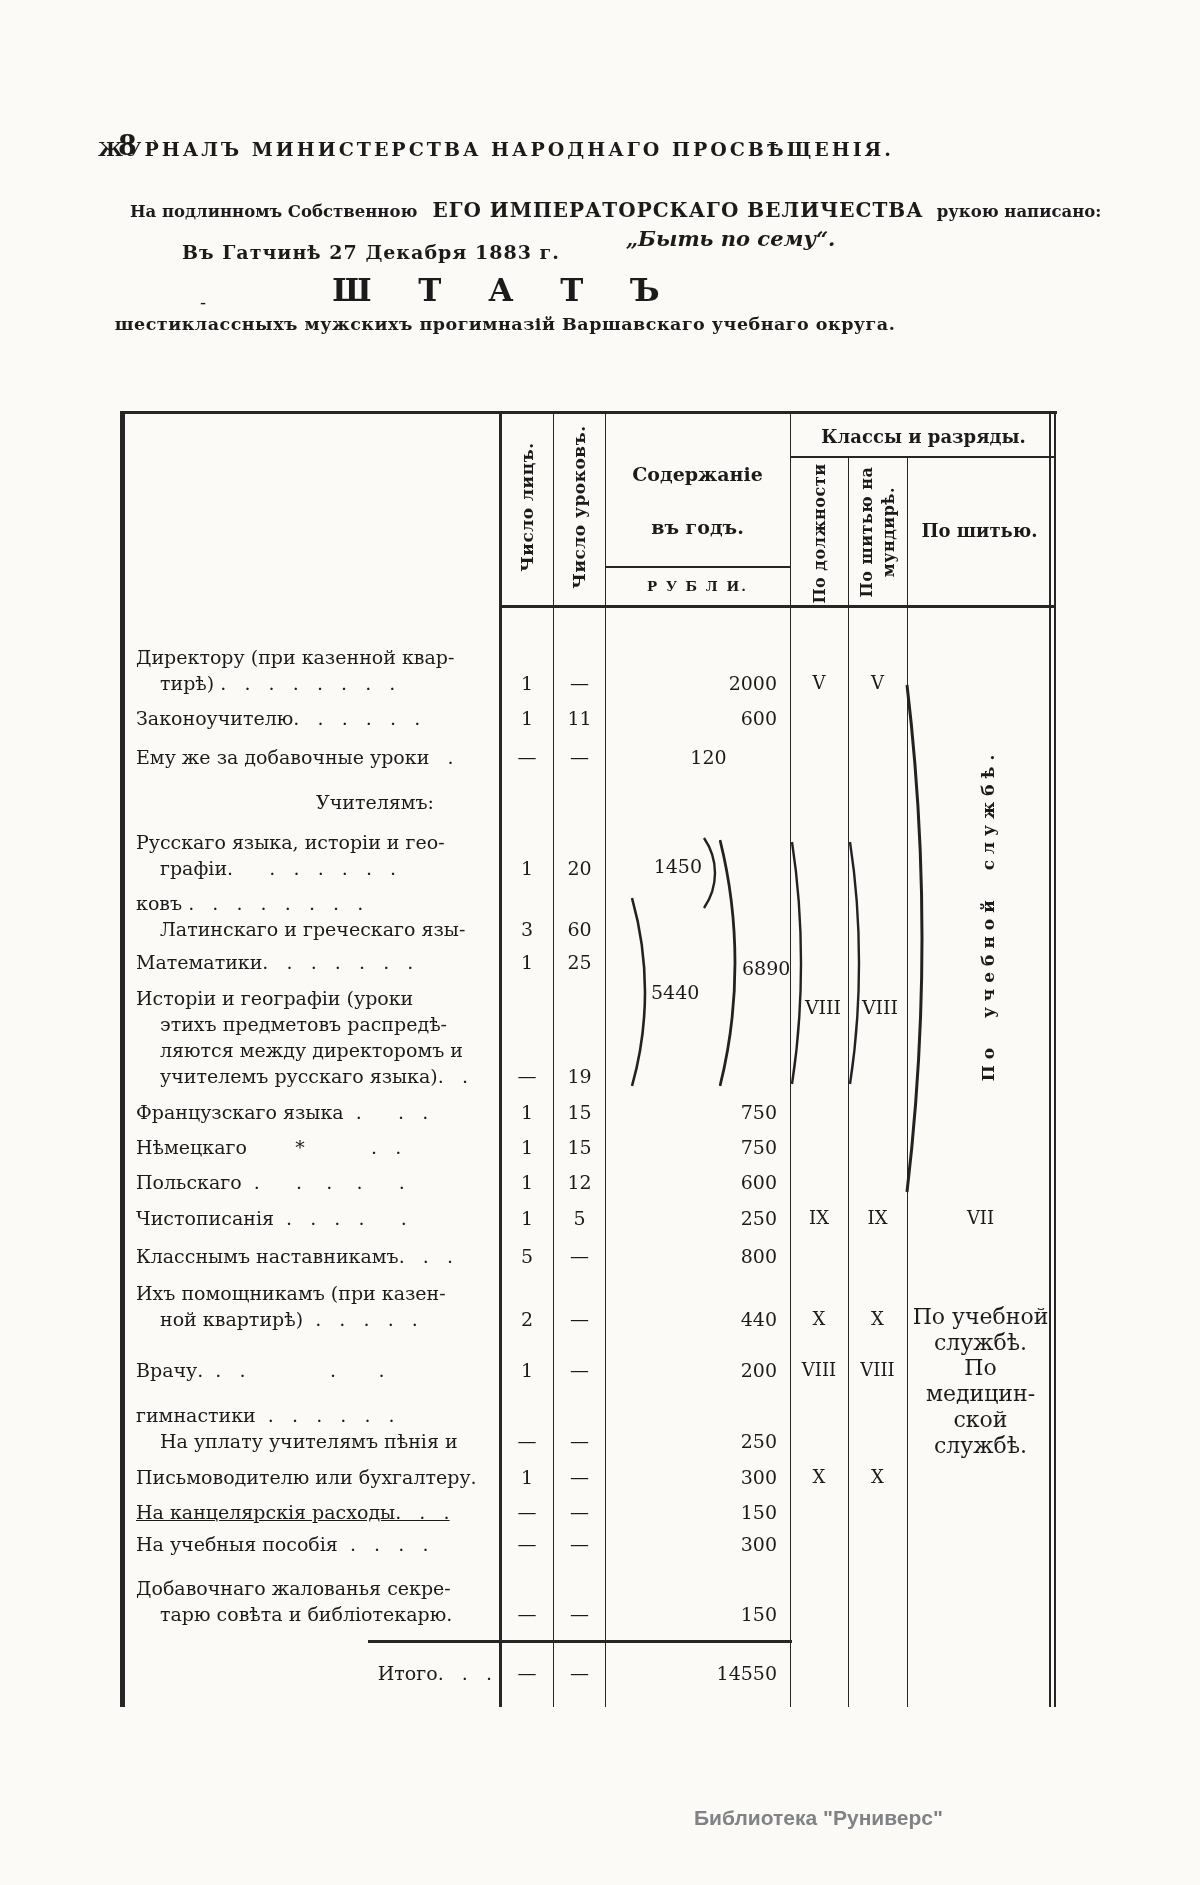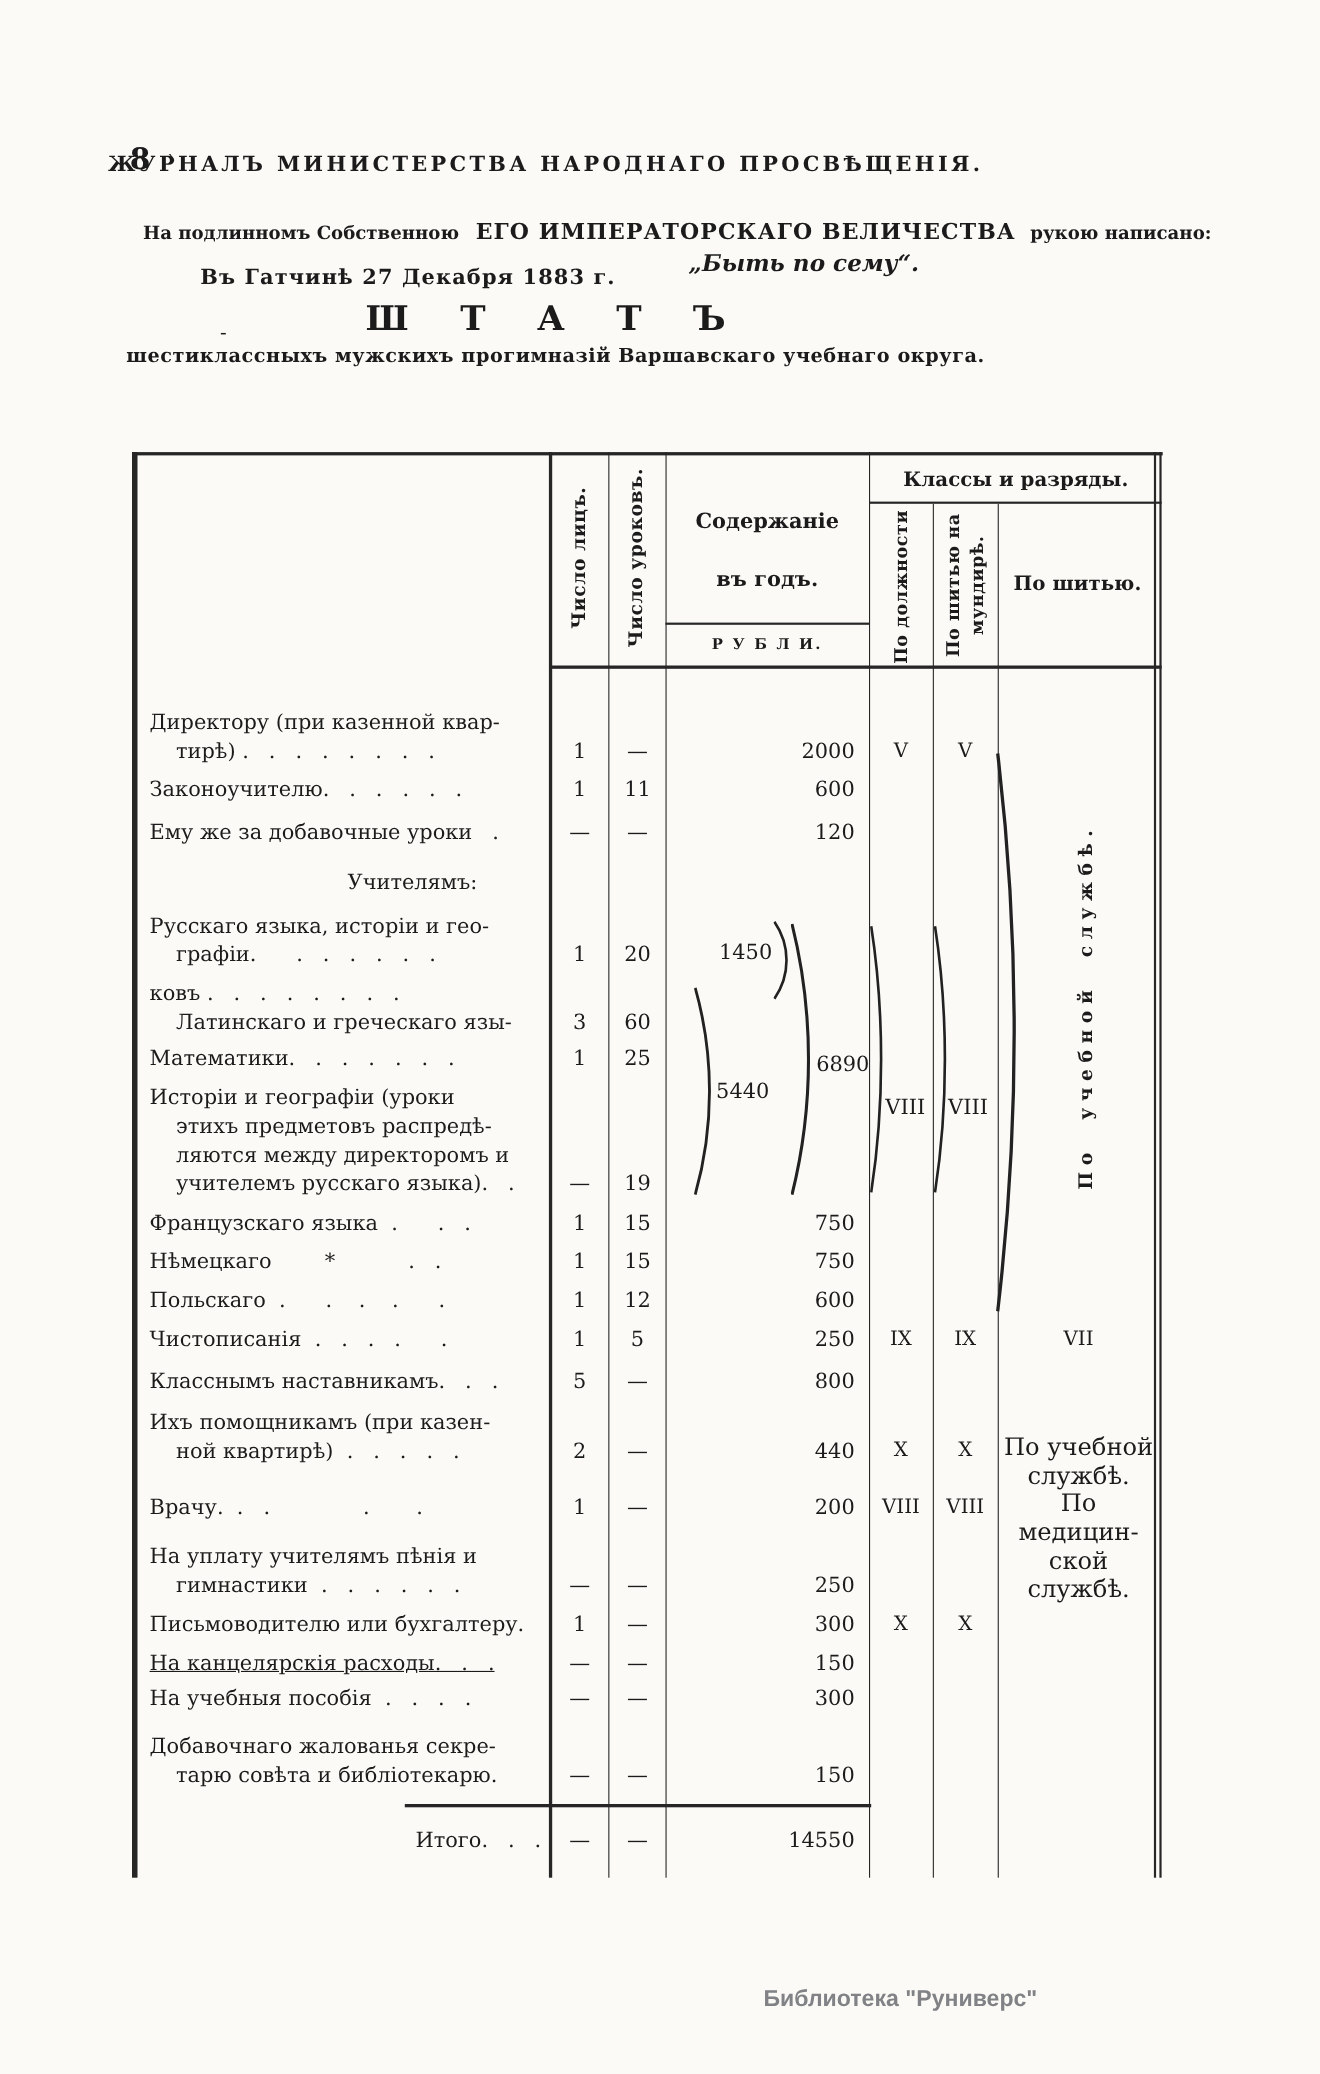--- a/index.html
+++ b/index.html
@@ -154,21 +154,21 @@
       </div>
       <div class="row-label" style="left: 136px; top: 744px; width: 356px;">
         <div>Ему же за добавочные уроки   .</div>
       </div>
       <div class="cellv" style="left: 503px; top: 744px; width: 48px;">
         <div>—</div>
       </div>
       <div class="cellv" style="left: 556px; top: 744px; width: 47px;">
         <div>—</div>
       </div>
-      <div class="cellv cell-amount" style="left: 640px; top: 744px; width: 137px;">
+      <div class="cellv cell-amount" style="left: 640px; top: 744px; width: 137px; text-align: center;">
         <div>120</div>
       </div>
       <div class="section-label" style="left: 240px; top: 789px; width: 270px;">
         <div>Учителямъ:</div>
       </div>
       <div class="row-label" style="left: 136px; top: 829px; width: 356px;">
         <div>Русскаго языка, исторіи и гео-</div>
         <div>графіи.      .   .   .   .   .   .</div>
       </div>
       <div class="cellv" style="left: 503px; top: 855px; width: 48px;">
@@ -316,22 +316,22 @@
         <div>VIII</div>
       </div>
       <div class="cellv roman" style="left: 850px; top: 1357px; width: 55px;">
         <div>VIII</div>
       </div>
       <div class="cellv pension-note" style="left: 909px; top: 1355px; width: 143px;">
         <div>По медицин-</div>
         <div>ской службѣ.</div>
       </div>
       <div class="row-label" style="left: 136px; top: 1402px; width: 356px;">
+        <div>гимнастики  .   .   .   .   .   .</div>
         <div>На уплату учителямъ пѣнія и</div>
-        <div>гимнастики  .   .   .   .   .   .</div>
       </div>
       <div class="cellv" style="left: 503px; top: 1428px; width: 48px;">
         <div>—</div>
       </div>
       <div class="cellv" style="left: 556px; top: 1428px; width: 47px;">
         <div>—</div>
       </div>
       <div class="cellv cell-amount" style="left: 640px; top: 1428px; width: 137px;">
         <div>250</div>
       </div>

